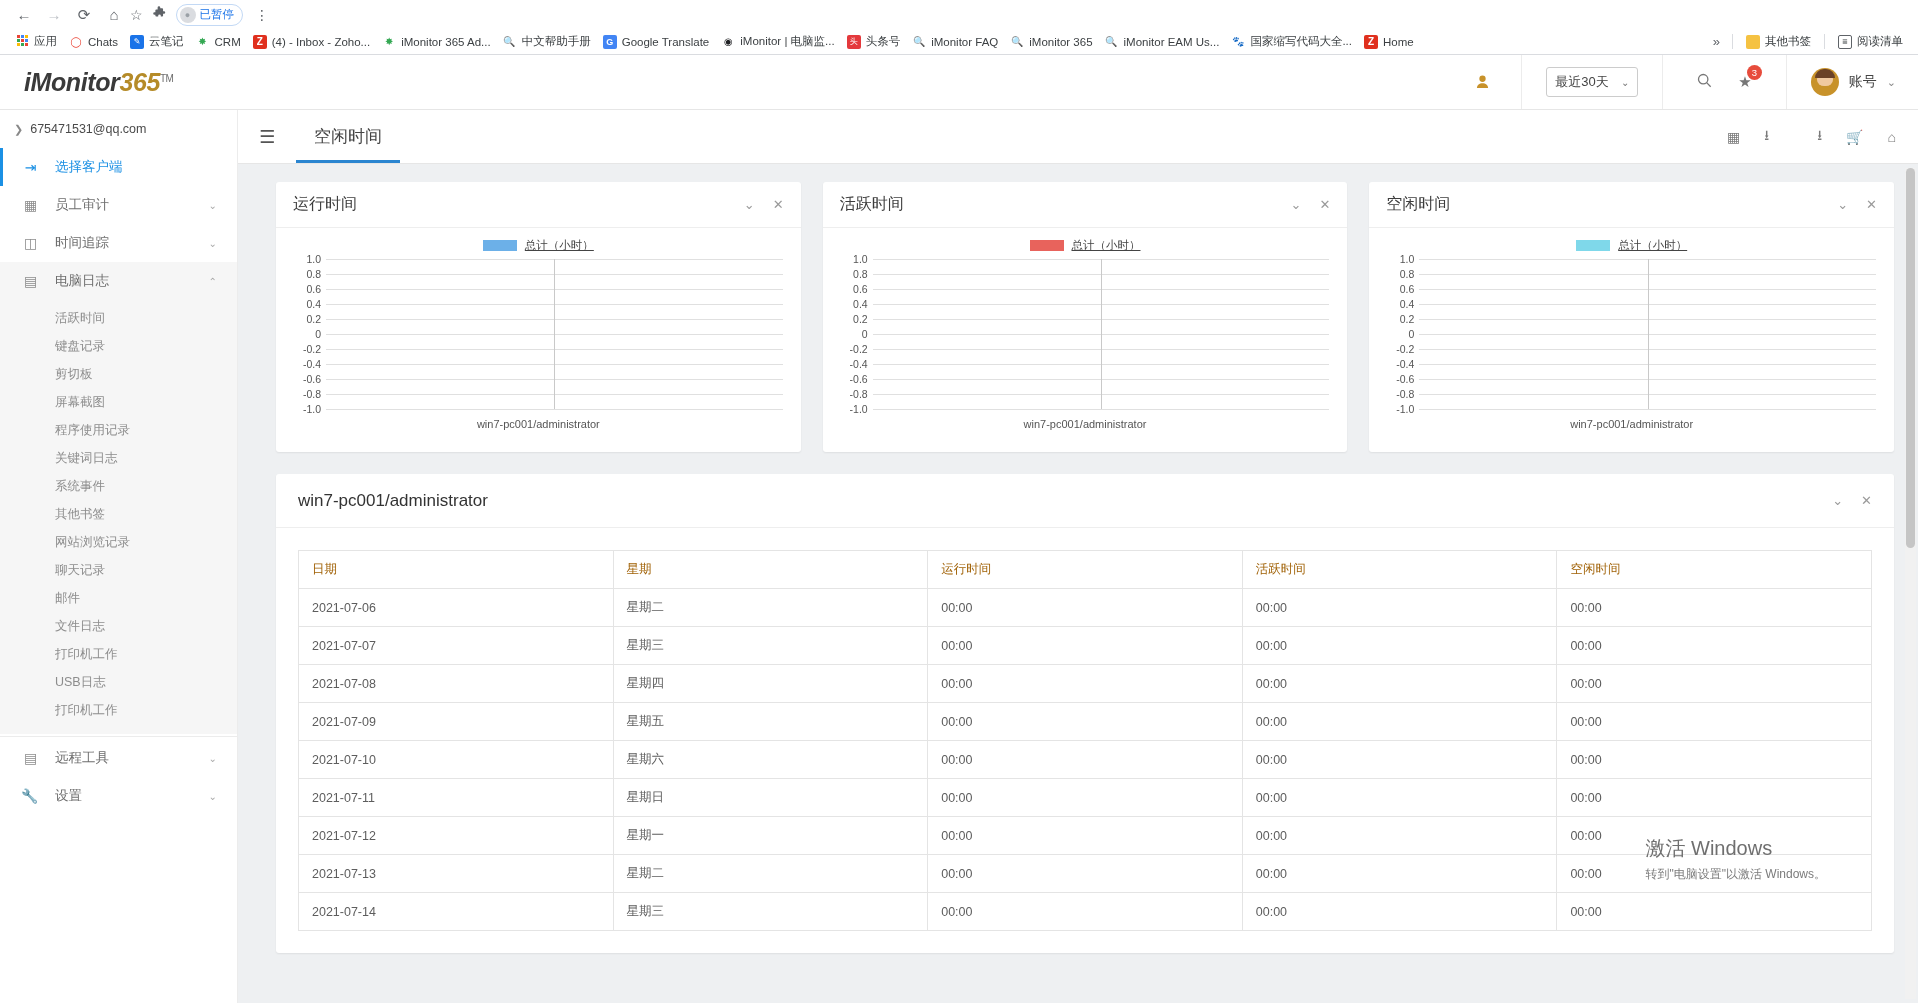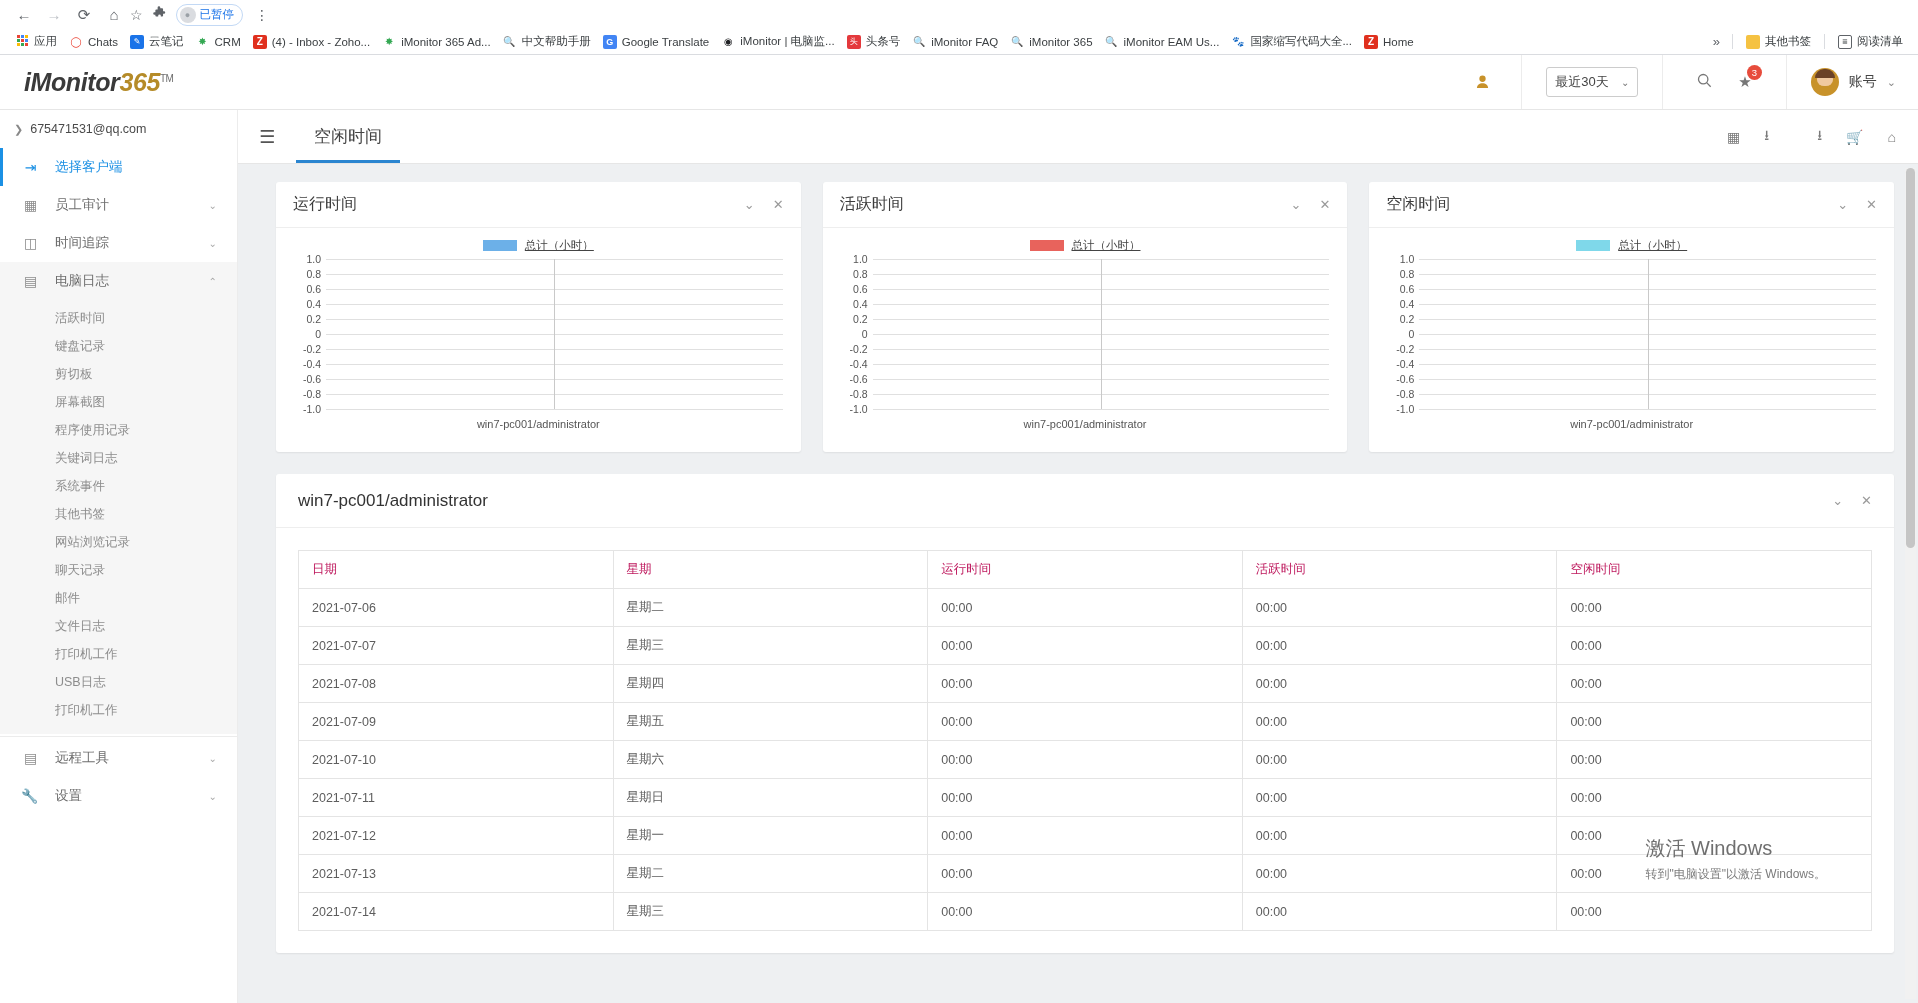--- a/index.html
+++ b/index.html
@@ -167,21 +167,21 @@
   }
   .panel-head { height:54px; display:flex; align-items:center; padding:0 22px; border-bottom:1px solid #eee; }
   .panel-title { font-size:17px; color:#333; }
   .panel-acts { margin-left:auto; display:flex; align-items:center; gap:18px; color:#9a9a9a; font-size:13px; }
   .tbl-wrap { padding:22px; }
   table.data { width:100%; border-collapse:collapse; table-layout:fixed; }
   table.data th, table.data td {
     border:1px solid #e4e4e4; text-align:left; font-weight:normal;
     font-size:12.5px; color:#5d5d5d; padding:10px 13px; height:29px;
   }
-  table.data th { color:#be185d; }
+  table.data th { color:#a16207; }
 
   
   .vscroll { position:absolute; right:2px; top:4px; width:11px; bottom:4px; background:#f1f1f1; }
   .vthumb { position:absolute; top:0; left:1px; width:9px; height:380px; background:#c5c5c5; border-radius:5px; }
 
   
   .wm { position:absolute; pointer-events:none; color:rgba(140,140,140,.16);
         font-size:40px; white-space:nowrap; font-family:"Liberation Serif", serif; }
   .wm2 { color:rgba(150,150,150,.13); }
 

